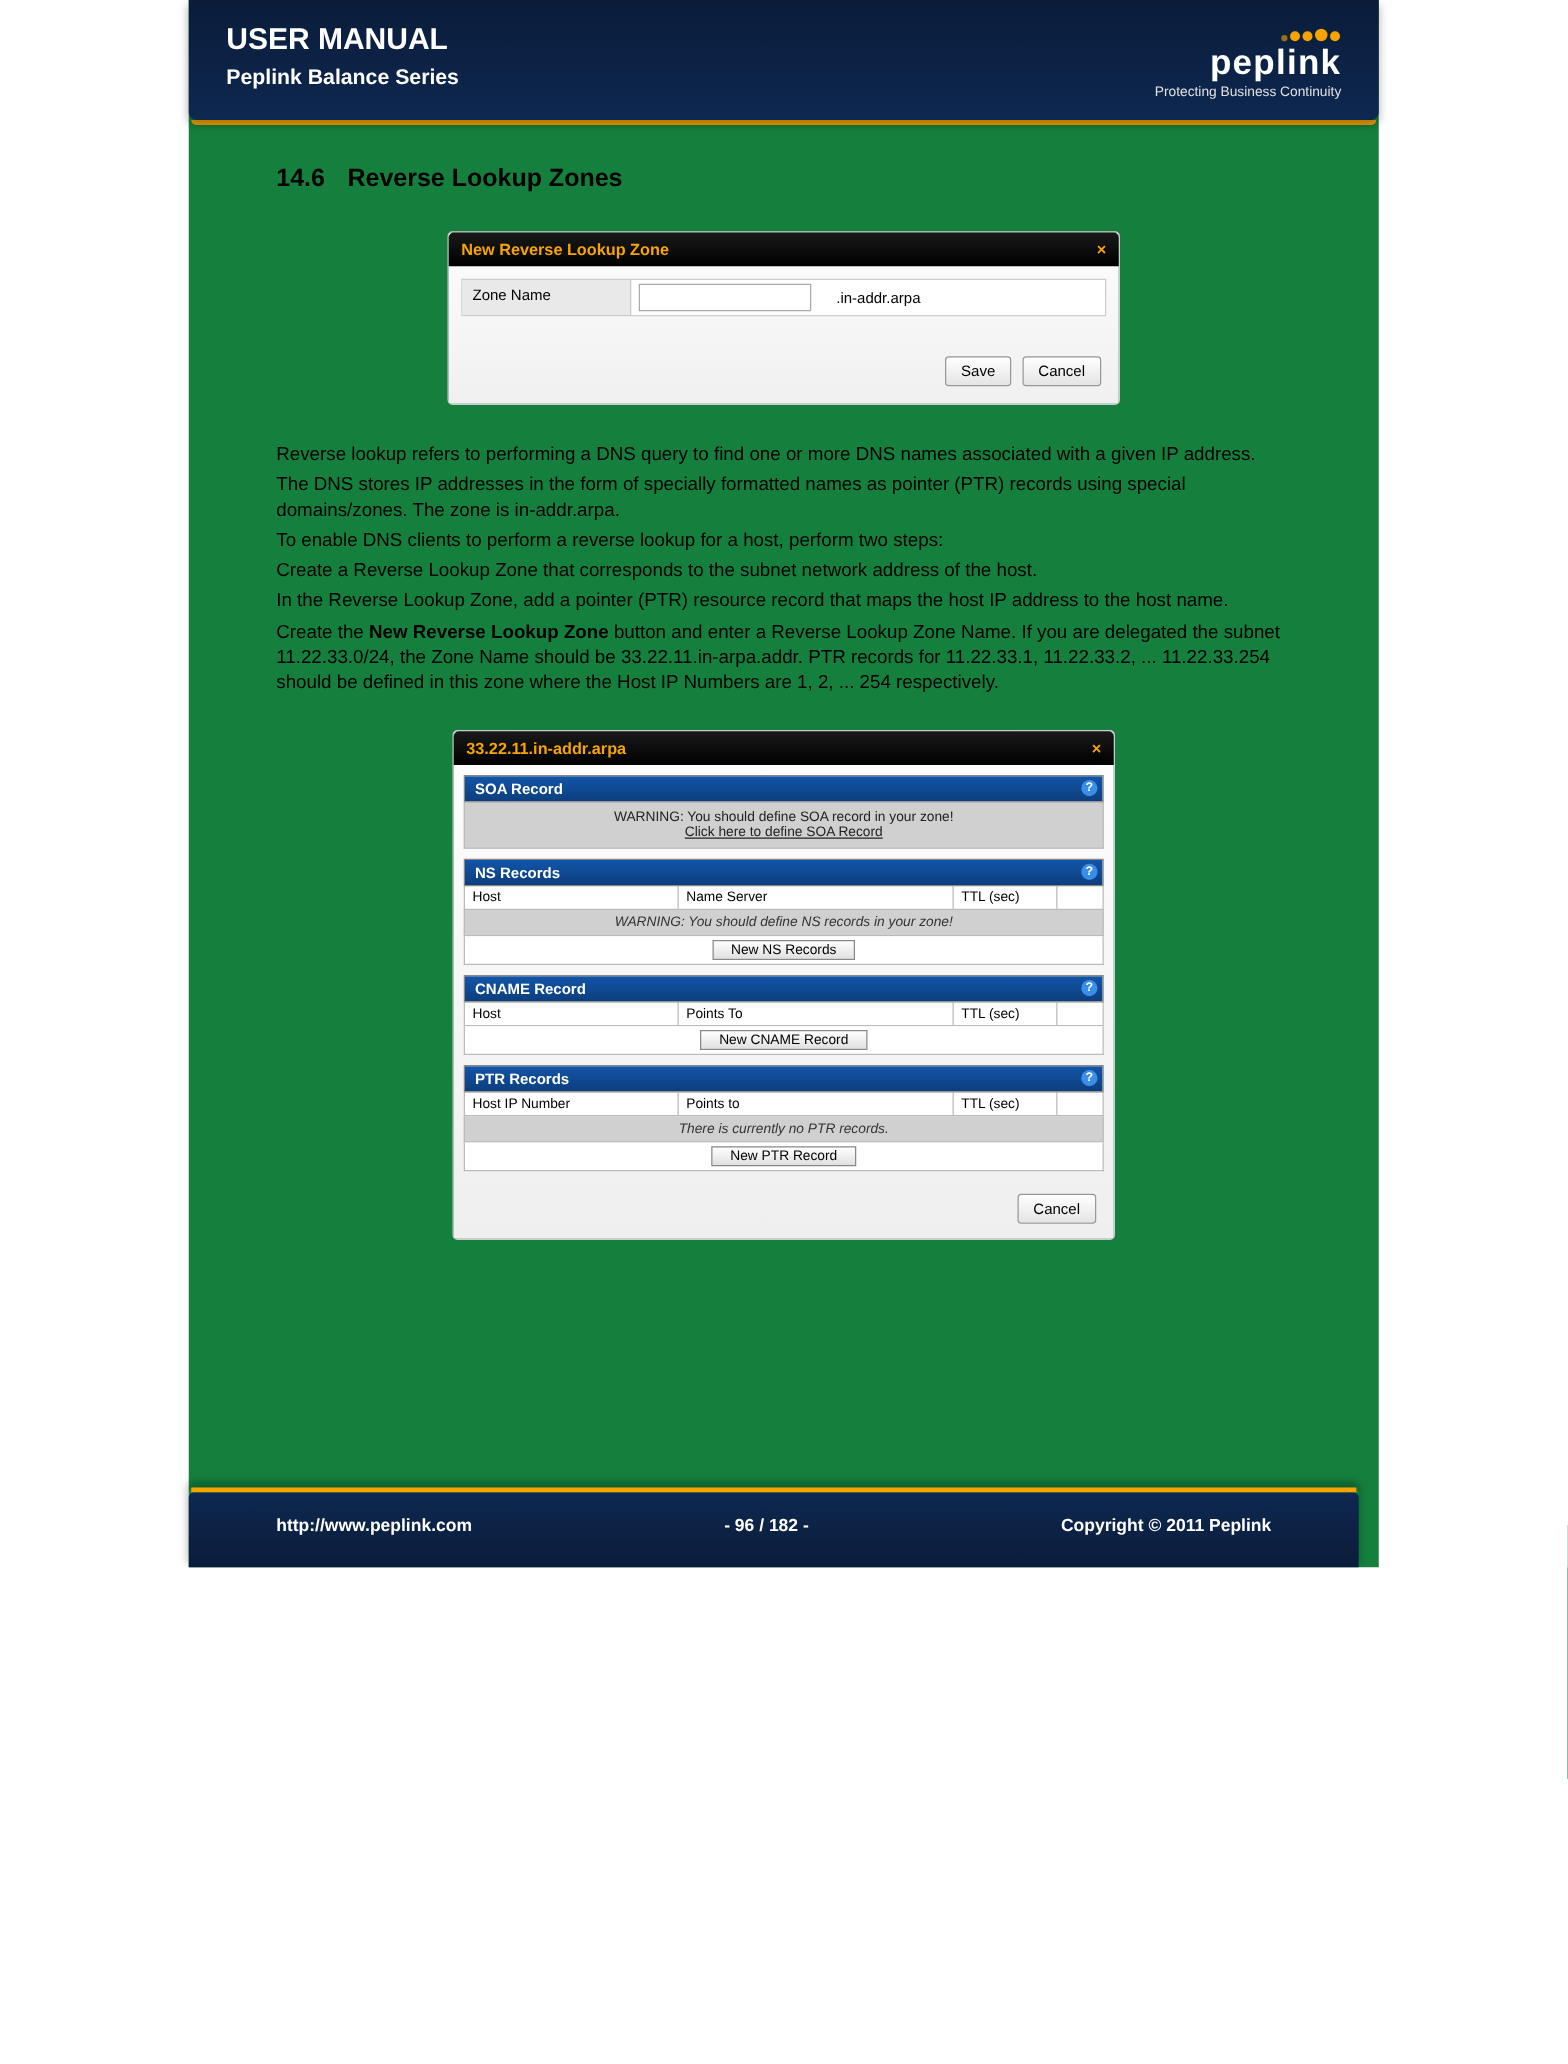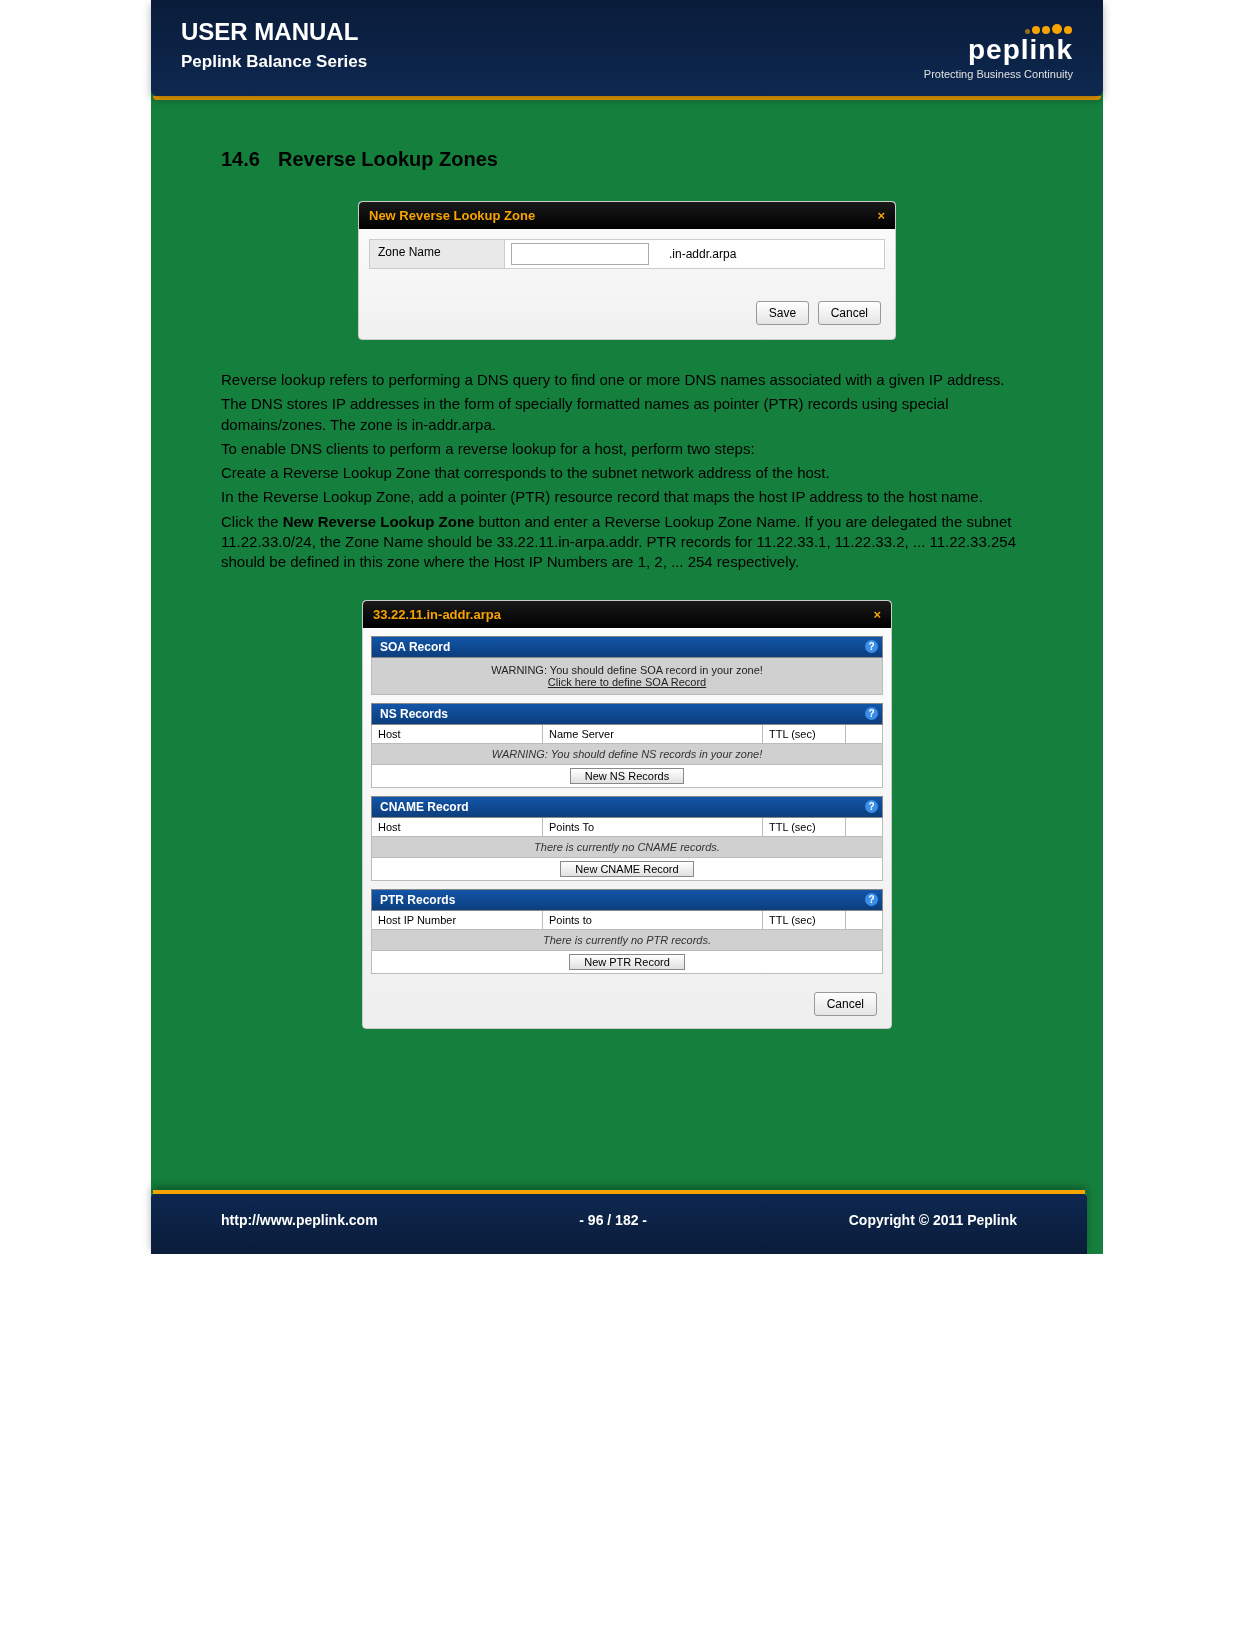--- a/index.html
+++ b/index.html
@@ -10,21 +10,21 @@
 .logo{position:absolute;right:30px;top:20px;text-align:right}
 .logo-dots{height:16px;position:relative}
 .logo-dots span{display:inline-block;width:8px;height:8px;border-radius:50%;background:#f7a400;margin:0 1px}
 .logo-dots span:nth-child(1){width:5px;height:5px;opacity:.6}
 .logo-dots span:nth-child(4){width:10px;height:10px}
 .logo-text{color:#fff;font-size:28px;letter-spacing:1px;margin-top:-2px}
 .logo-text b{font-weight:bold}
 .logo-tag{color:#e0e0e0;font-size:11px;margin-top:2px}
 .orange-bar{height:4px;background:#f7a400;border-radius:0 0 4px 4px;margin:0 2px}
 .content{padding:24px 70px 120px}
-.section-h{font-size:20px;font-weight:bold;margin:24px 0 30px}
+.section-h{font-size:20px;font-weight:bold;margin:8px 0 30px}
 .section-h .num{margin-right:18px}
 .fig{width:536px;margin:0 auto 30px;border:1px solid #ccc;border-radius:4px;background:linear-gradient(#fdfdfd,#f0f0f0)}
 .fig-head{background:linear-gradient(#1a1a1a,#000);color:#f7a400;font-weight:bold;font-size:13px;padding:6px 10px;position:relative;border-radius:4px 4px 0 0}
 .fig-head .x{position:absolute;right:10px;top:6px;color:#f7a400;font-weight:bold;cursor:pointer}
 .fig-body{padding:10px}
 .zn-row{display:flex;border:1px solid #ccc;font-size:12px;background:#fff}
 .zn-label{background:#e9e9e9;padding:5px 8px;width:118px;border-right:1px solid #ccc}
 .zn-field{flex:1;padding:3px 6px;display:flex;align-items:center;gap:20px}
 .zn-field input{width:130px;height:18px;border:1px solid #aaa;padding:1px 3px;font-size:12px}
 .fig-btns{text-align:right;padding:22px 14px 14px}
@@ -90,21 +90,21 @@
         <span class="btn">Save</span>
         <span class="btn">Cancel</span>
       </div>
     </div>
 
     <p class="body-p">Reverse lookup refers to performing a DNS query to find one or more DNS names associated with a given IP address.</p>
     <p class="body-p">The DNS stores IP addresses in the form of specially formatted names as pointer (PTR) records using special domains/zones. The zone is in-addr.arpa.</p>
     <p class="body-p">To enable DNS clients to perform a reverse lookup for a host, perform two steps:</p>
     <p class="body-p">Create a Reverse Lookup Zone that corresponds to the subnet network address of the host.</p>
     <p class="body-p">In the Reverse Lookup Zone, add a pointer (PTR) resource record that maps the host IP address to the host name.</p>
-    <p class="body-p"><span>Click the </span><b>New Reverse Lookup Zone</b><span> button and enter a Reverse Lookup Zone Name. If you are delegated the subnet 11.22.33.0/24, the Zone Name should be 33.22.11.in-arpa.addr.  PTR records for 11.22.33.1, 11.22.33.2, ... 11.22.33.254 should be defined in this zone where the Host IP Numbers are 1, 2, ... 254 respectively.</span></p>
+    <p class="body-p"><span>Create the </span><b>New Reverse Lookup Zone</b><span> button and enter a Reverse Lookup Zone Name. If you are delegated the subnet 11.22.33.0/24, the Zone Name should be 33.22.11.in-arpa.addr.  PTR records for 11.22.33.1, 11.22.33.2, ... 11.22.33.254 should be defined in this zone where the Host IP Numbers are 1, 2, ... 254 respectively.</span></p>
 
     <div class="fig2">
       <div class="fig-head" style="margin:0">
         <span>33.22.11.in-addr.arpa</span>
         <span class="x">×</span>
       </div>
 
       <div class="sub-sec">
         <div class="sub-head"><span>SOA Record</span><span class="help-ico">?</span></div>
         <div class="soa-warn">
@@ -126,21 +126,20 @@
       </div>
 
       <div class="sub-sec">
         <div class="sub-head"><span>CNAME Record</span><span class="help-ico">?</span></div>
         <div class="sub-row">
           <div class="col-a">Host</div>
             <div class="col-b">Points To</div>
             <div class="col-c">TTL (sec)</div>
             <div class="col-d"></div>
         </div>
-        <div class="warn-row">There is currently no CNAME records.</div>
         <div class="center-btn-row"><span class="mini-btn">New CNAME Record</span></div>
       </div>
 
       <div class="sub-sec">
         <div class="sub-head"><span>PTR Records</span><span class="help-ico">?</span></div>
         <div class="sub-row">
           <div class="col-a">Host IP Number</div>
             <div class="col-b">Points to</div>
             <div class="col-c">TTL (sec)</div>
             <div class="col-d"></div>

